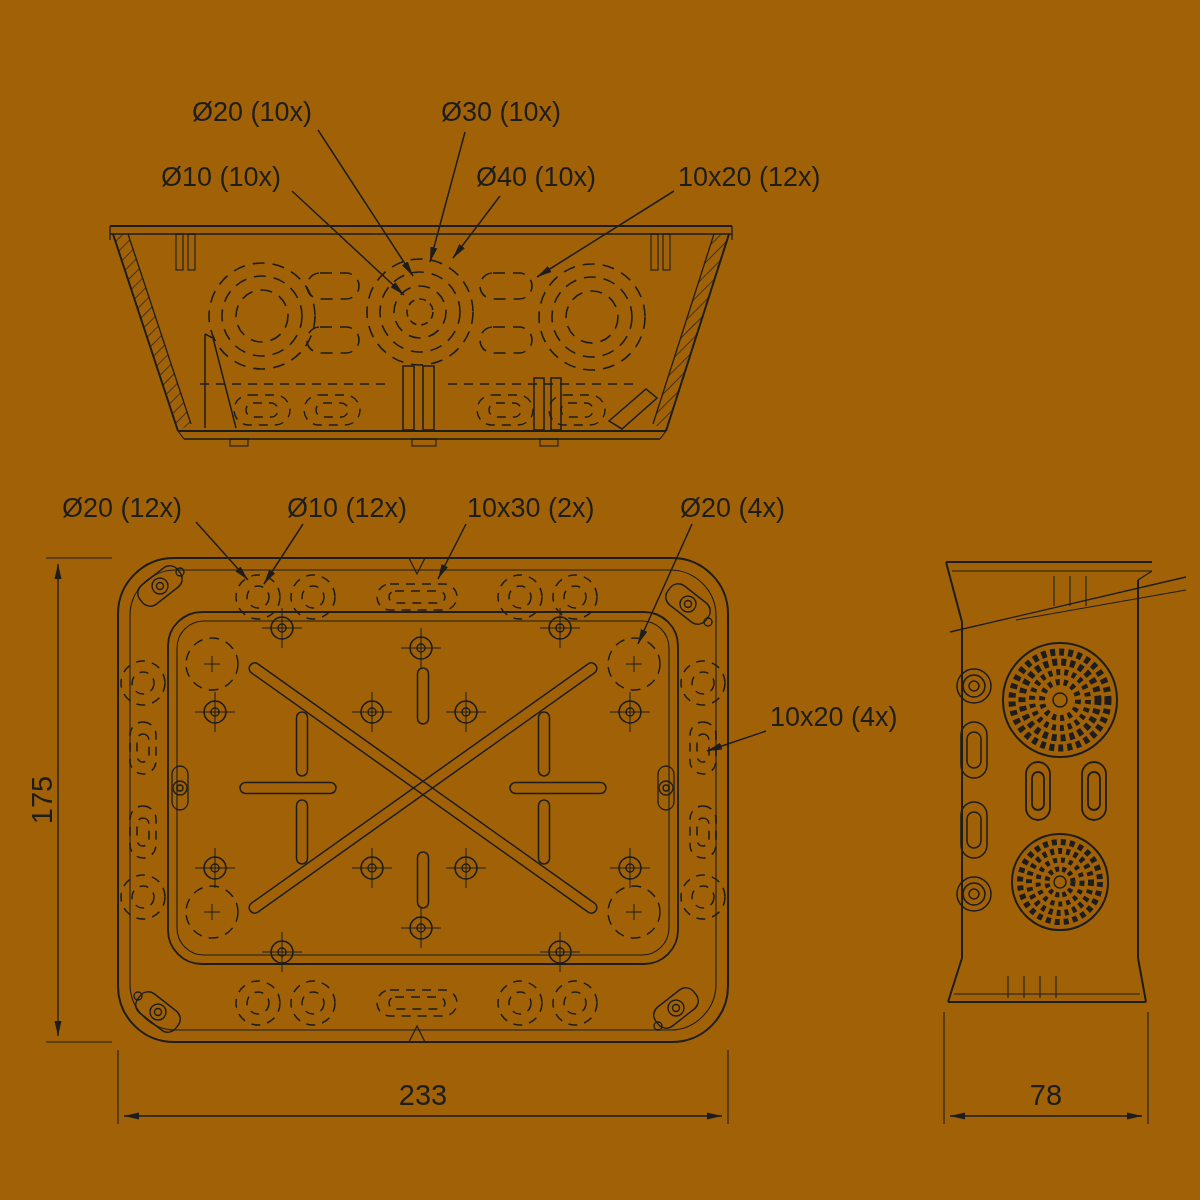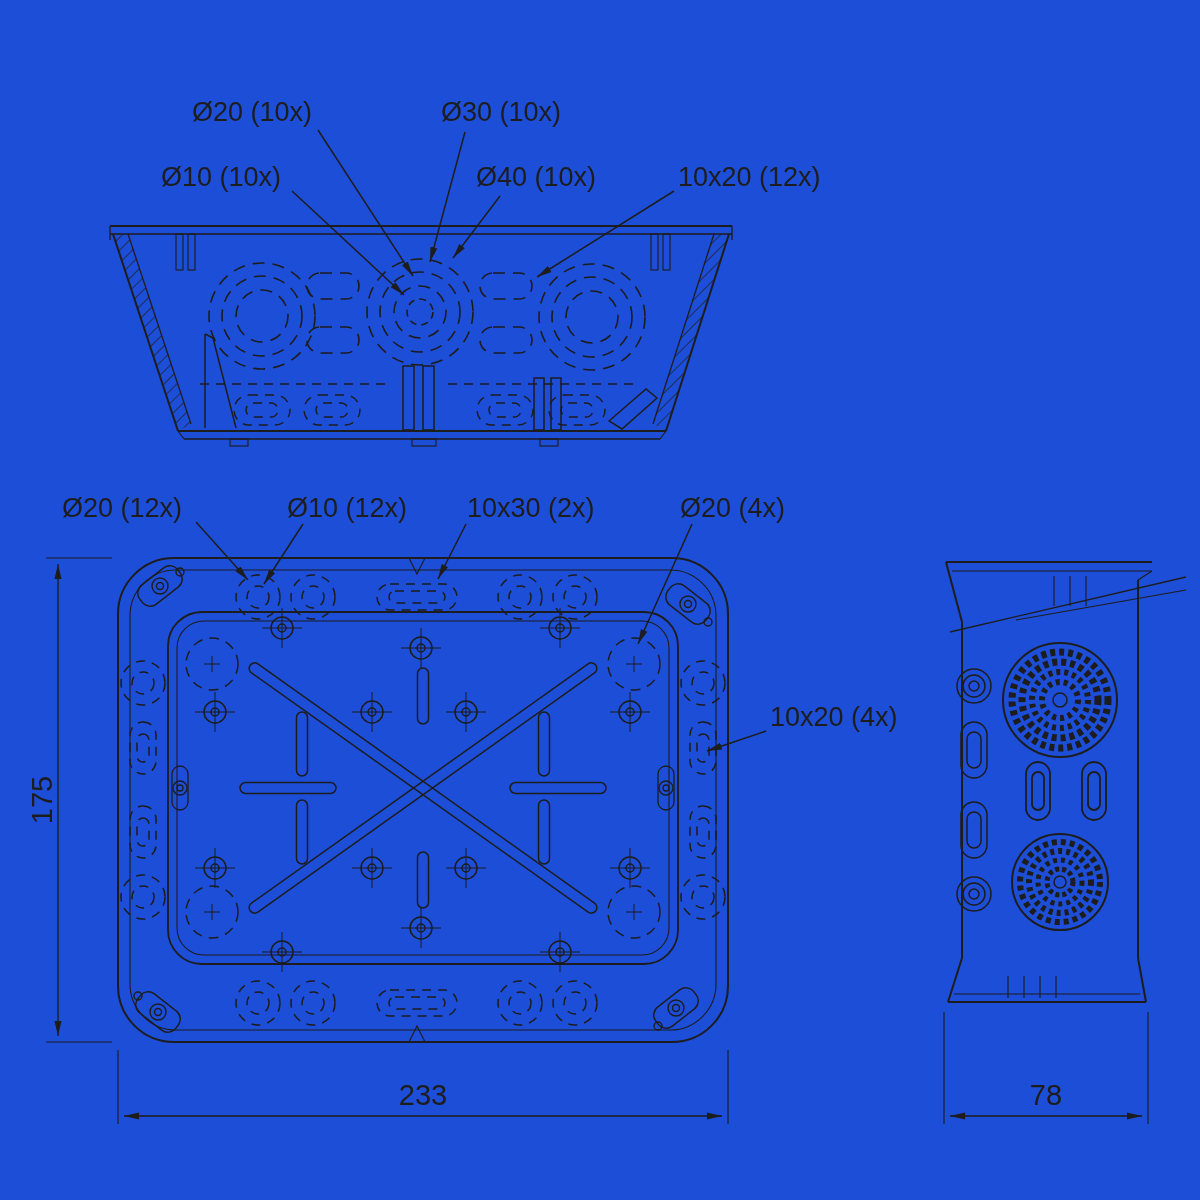--- a/index.html
+++ b/index.html
@@ -1,16 +1,16 @@
 <!DOCTYPE html>
 <html><head>
 <meta charset="utf-8">
 <style>
   html,body{margin:0;padding:0;background:#ffffff;}
-  #stage{position:relative;width:1200px;height:1200px;background:#1d4ed8;overflow:hidden;}
+  #stage{position:relative;width:1200px;height:1200px;background:#a16207;overflow:hidden;}
   svg{display:block;}
   text{font-family:"Liberation Sans", sans-serif;fill:#1d1d1d;stroke:none;}
   .lbl{font-size:27px;}
   .dim{font-size:29px;}
 </style>
 </head>
 <body>
 
 <div id="stage">
 <svg width="1200" height="1200" viewBox="0 0 1200 1200">

